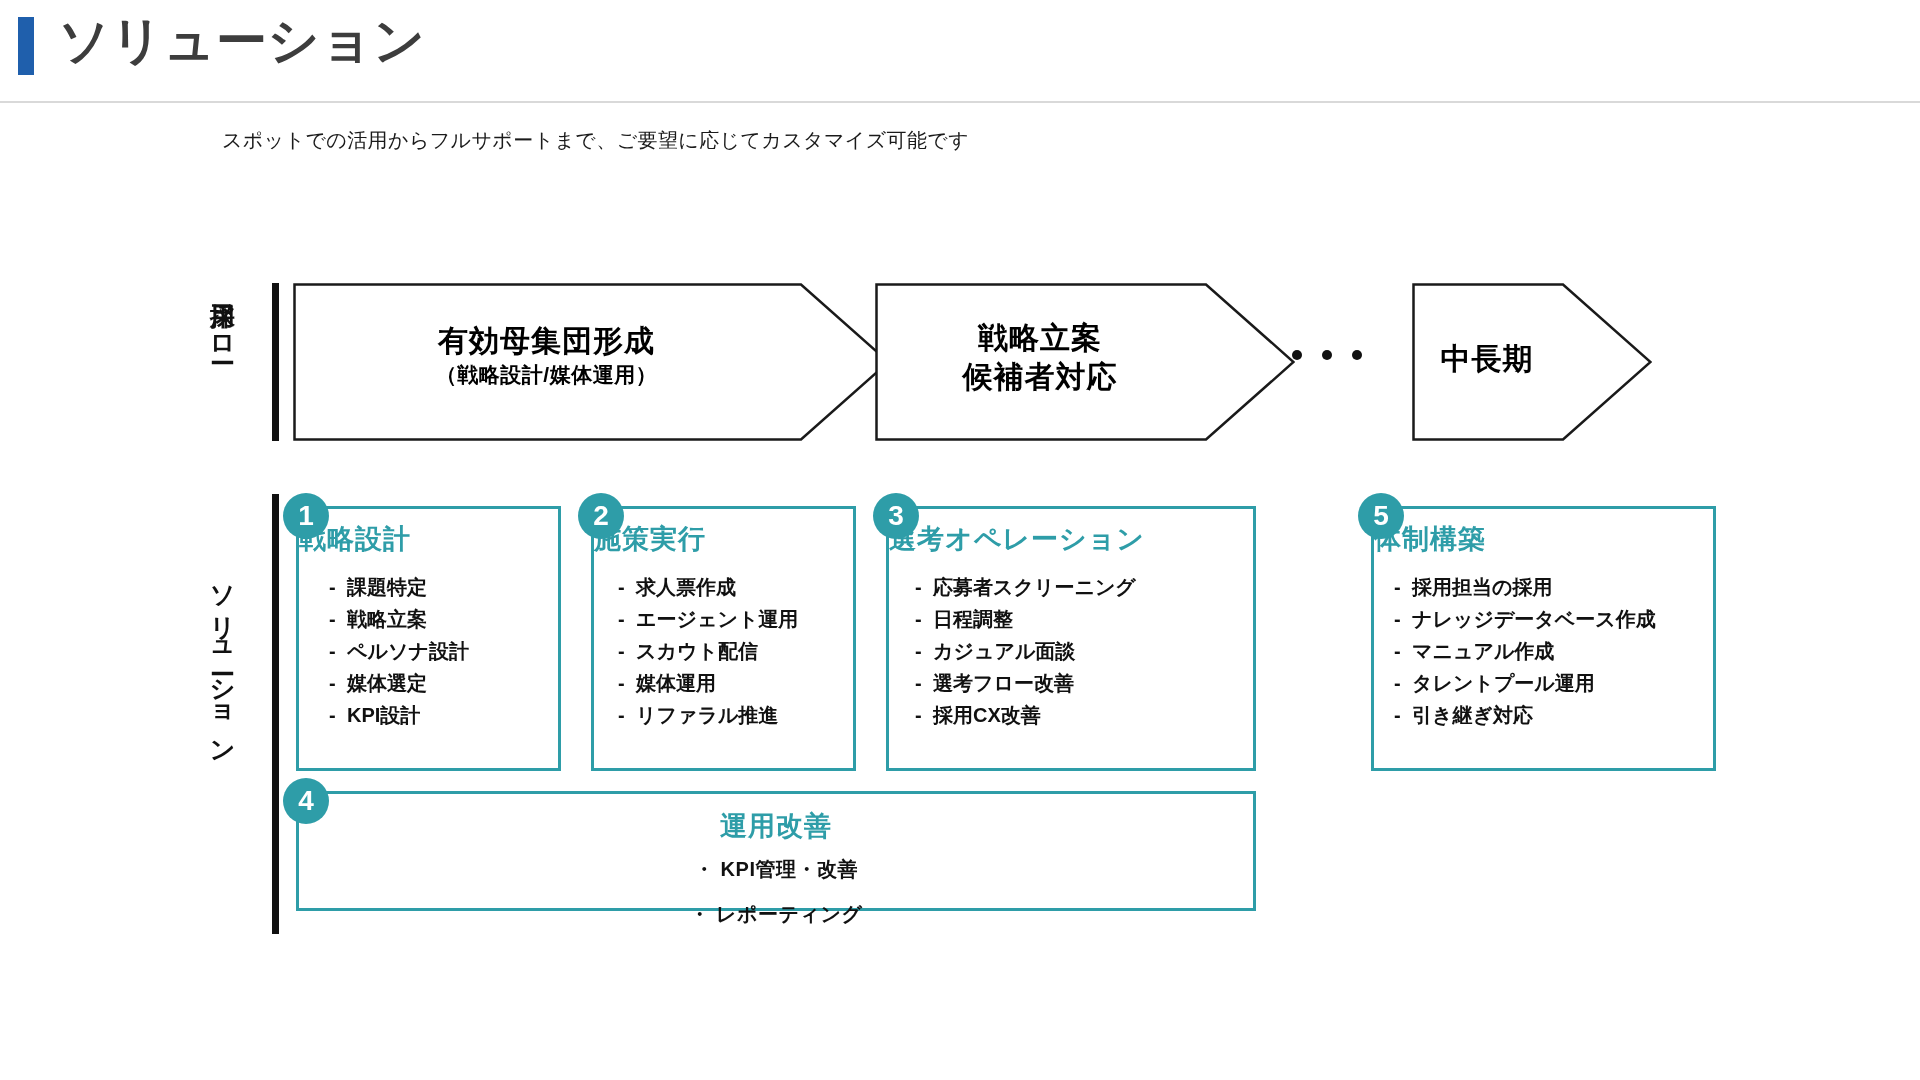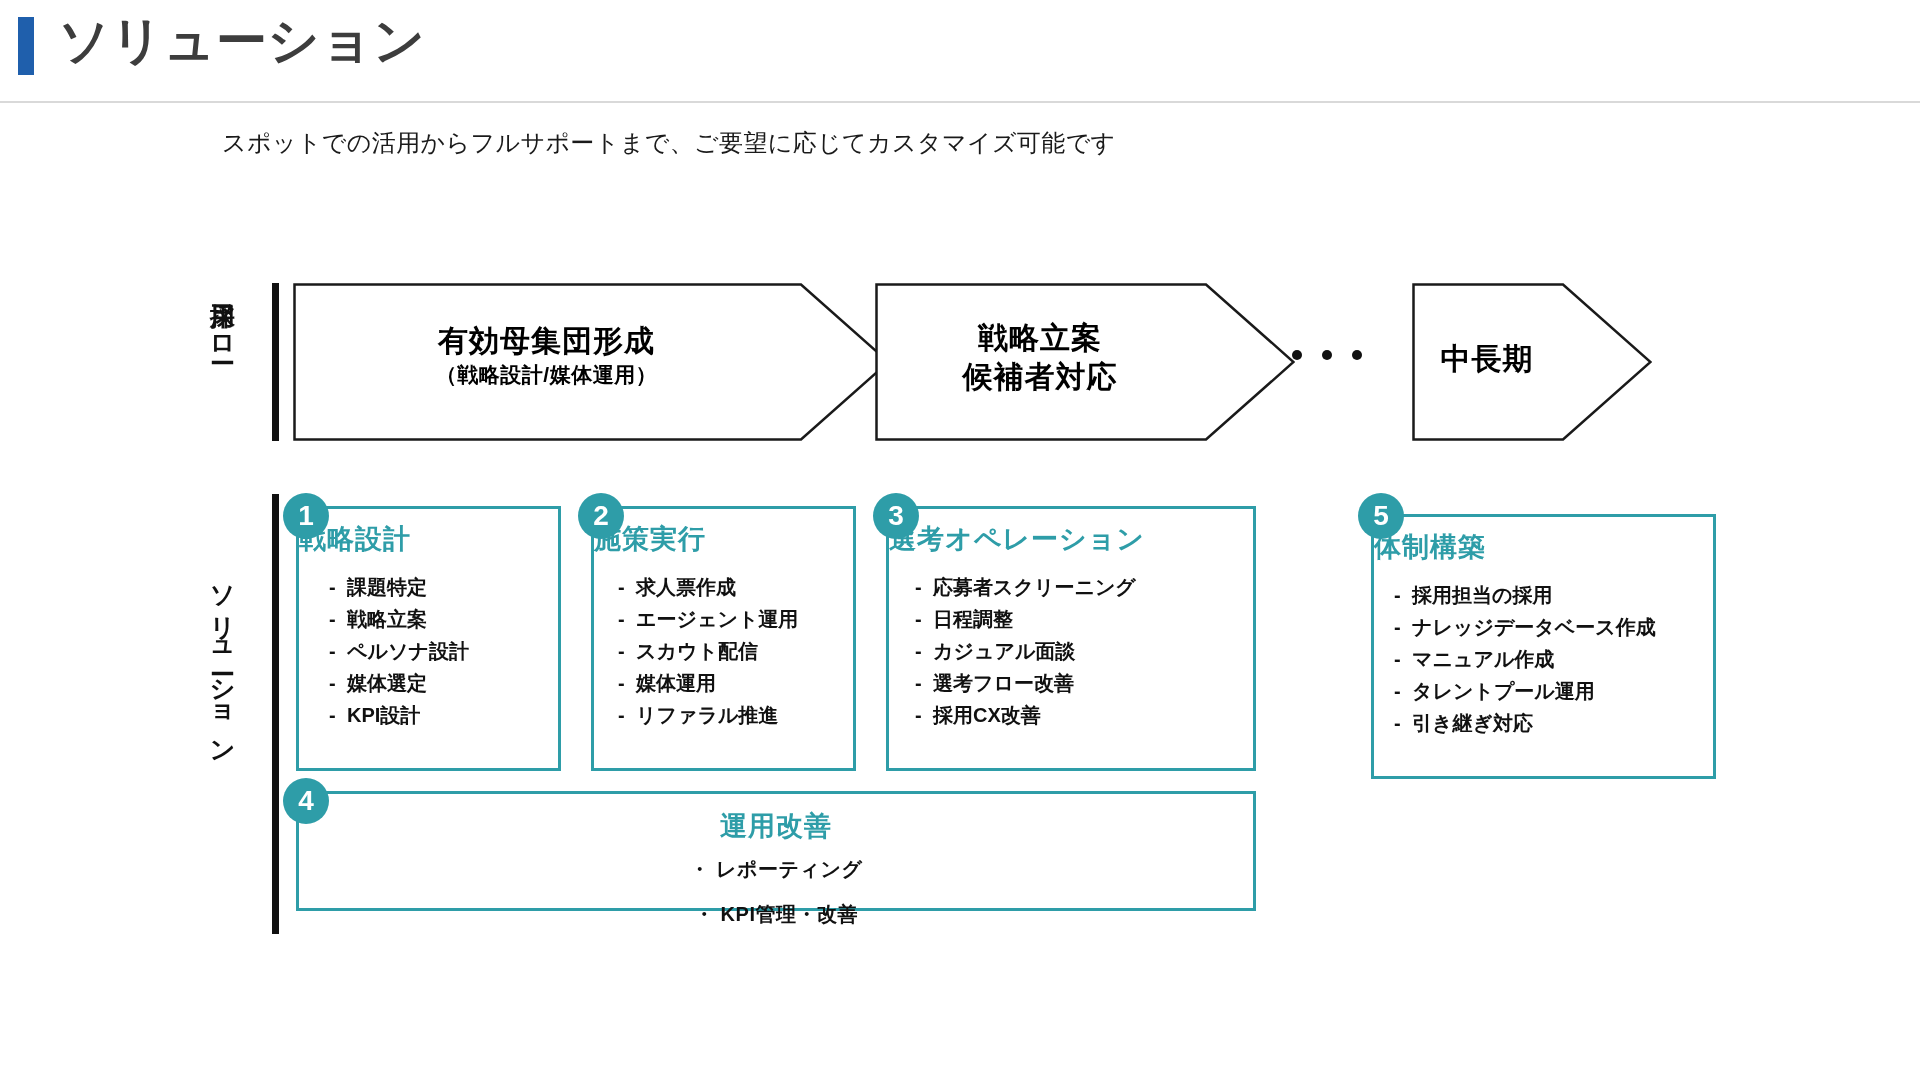--- a/index.html
+++ b/index.html
@@ -43,21 +43,21 @@
     letter-spacing: 0.5px;
     color: #3d3d3d;
     white-space: nowrap;
   }
 
   
   .subtitle {
     position: absolute;
     left: 222px;
     top: 127px;
-    font-size: 24px;
+    font-size: 20px;
     font-weight: 400;
     color: #1a1a1a;
     white-space: nowrap;
     letter-spacing: 0.4px;
   }
 
   
   .vlabel {
     position: absolute;
     writing-mode: vertical-rl;
@@ -283,31 +283,31 @@
   <ul class="card-list" style="left:26px; top:68px;">
     <li><span class="dash">-</span><span>応募者スクリーニング</span></li>
     <li><span class="dash">-</span><span>日程調整</span></li>
     <li><span class="dash">-</span><span>カジュアル面談</span></li>
     <li><span class="dash">-</span><span>選考フロー改善</span></li>
     <li><span class="dash">-</span><span>採用CX改善</span></li>
   </ul>
 </div>
 
 <div class="badge" style="left:1358px; top:493px;">5</div>
-<div class="card" style="left:1371px; top:506px; width:345px; height:265px;margin-top:8px;">
+<div class="card" style="left:1371px; top:506px; width:345px; height:265px;">
   <div class="card-title" style="top:12px;">体制構築</div>
   <ul class="card-list" style="left:20px; top:68px;">
     <li><span class="dash">-</span><span>採用担当の採用</span></li>
     <li><span class="dash">-</span><span>ナレッジデータベース作成</span></li>
     <li><span class="dash">-</span><span>マニュアル作成</span></li>
     <li><span class="dash">-</span><span>タレントプール運用</span></li>
     <li><span class="dash">-</span><span>引き継ぎ対応</span></li>
   </ul>
 </div>
 
 <div class="badge" style="left:283px; top:778px;">4</div>
 <div class="card" style="left:296px; top:791px; width:960px; height:120px;">
   <div class="card-wide-title" style="top:14px;">運用改善</div>
   <ul class="card-wide-list" style="top:62px;">
+    <li>・ KPI管理・改善</li>
     <li>・ レポーティング</li>
-    <li>・ KPI管理・改善</li>
   </ul>
 </div>
 
 </body></html>

